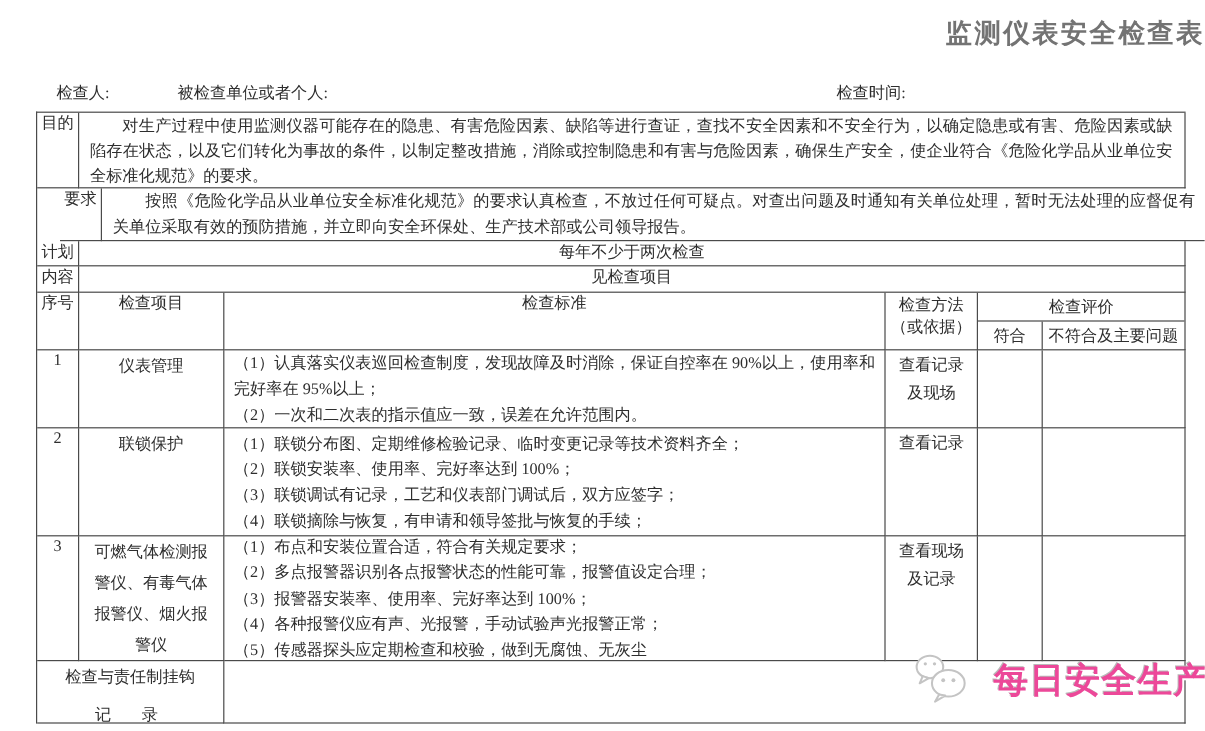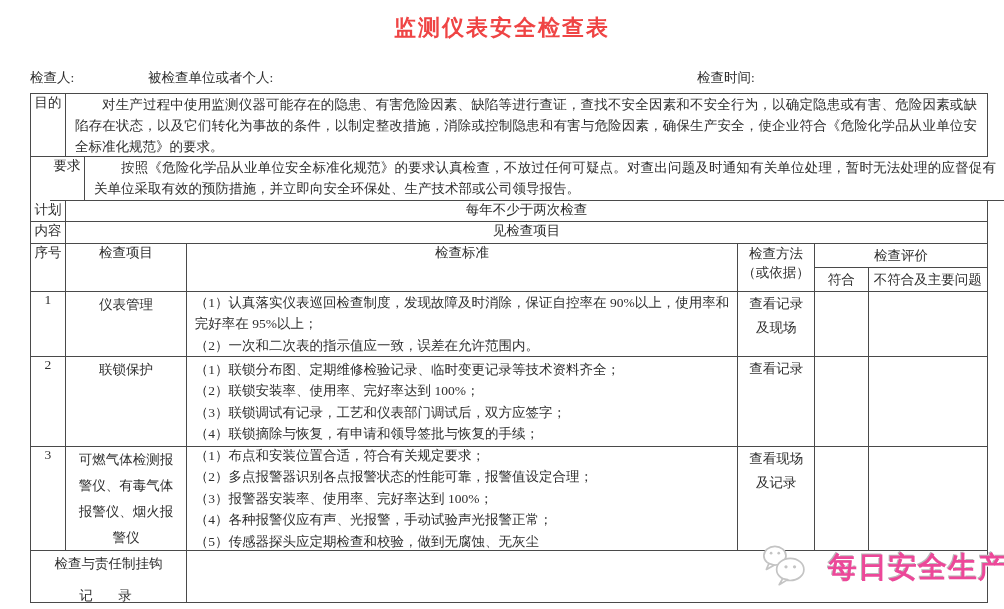--- a/index.html
+++ b/index.html
@@ -4,26 +4,26 @@
 <style>
   * { margin:0; padding:0; box-sizing:border-box; }
   html,body { background:#ffffff; }
   .page {
     position:relative; width:1004px; height:609px; background:#ffffff;
     font-family:"Liberation Serif","DejaVu Serif",serif;
     color:#2e2e2e; overflow:hidden;
   }
   .doc-title {
     position:absolute; top:13px; left:0; width:100%;
-    text-align:center; font-size:22px; font-weight:bold; letter-spacing:2px;
-    font-family:"Liberation Sans","DejaVu Sans",sans-serif; color:#ef4444;
+    text-align:right; font-size:22px; font-weight:bold; letter-spacing:2px;
+    font-family:"Liberation Sans","DejaVu Sans",sans-serif; color:#737373;
   }
   .meta-row { position:absolute; top:69px; left:0; width:100%; height:20px; font-size:13.5px; }
   .meta-field { position:absolute; white-space:nowrap; }
-  .meta-inspector { left:30px; }
+  .meta-inspector { left:47px; }
   .meta-unit { left:148px; }
   .meta-time { left:697px; }
 
   .sheet {
     position:absolute; left:30px; top:93px; width:958px;
     border-top:1px solid #4a4a4a; border-left:1px solid #4a4a4a;
     font-size:13.5px;
   }
   .trow { display:flex; width:100%; }
   .cell {

